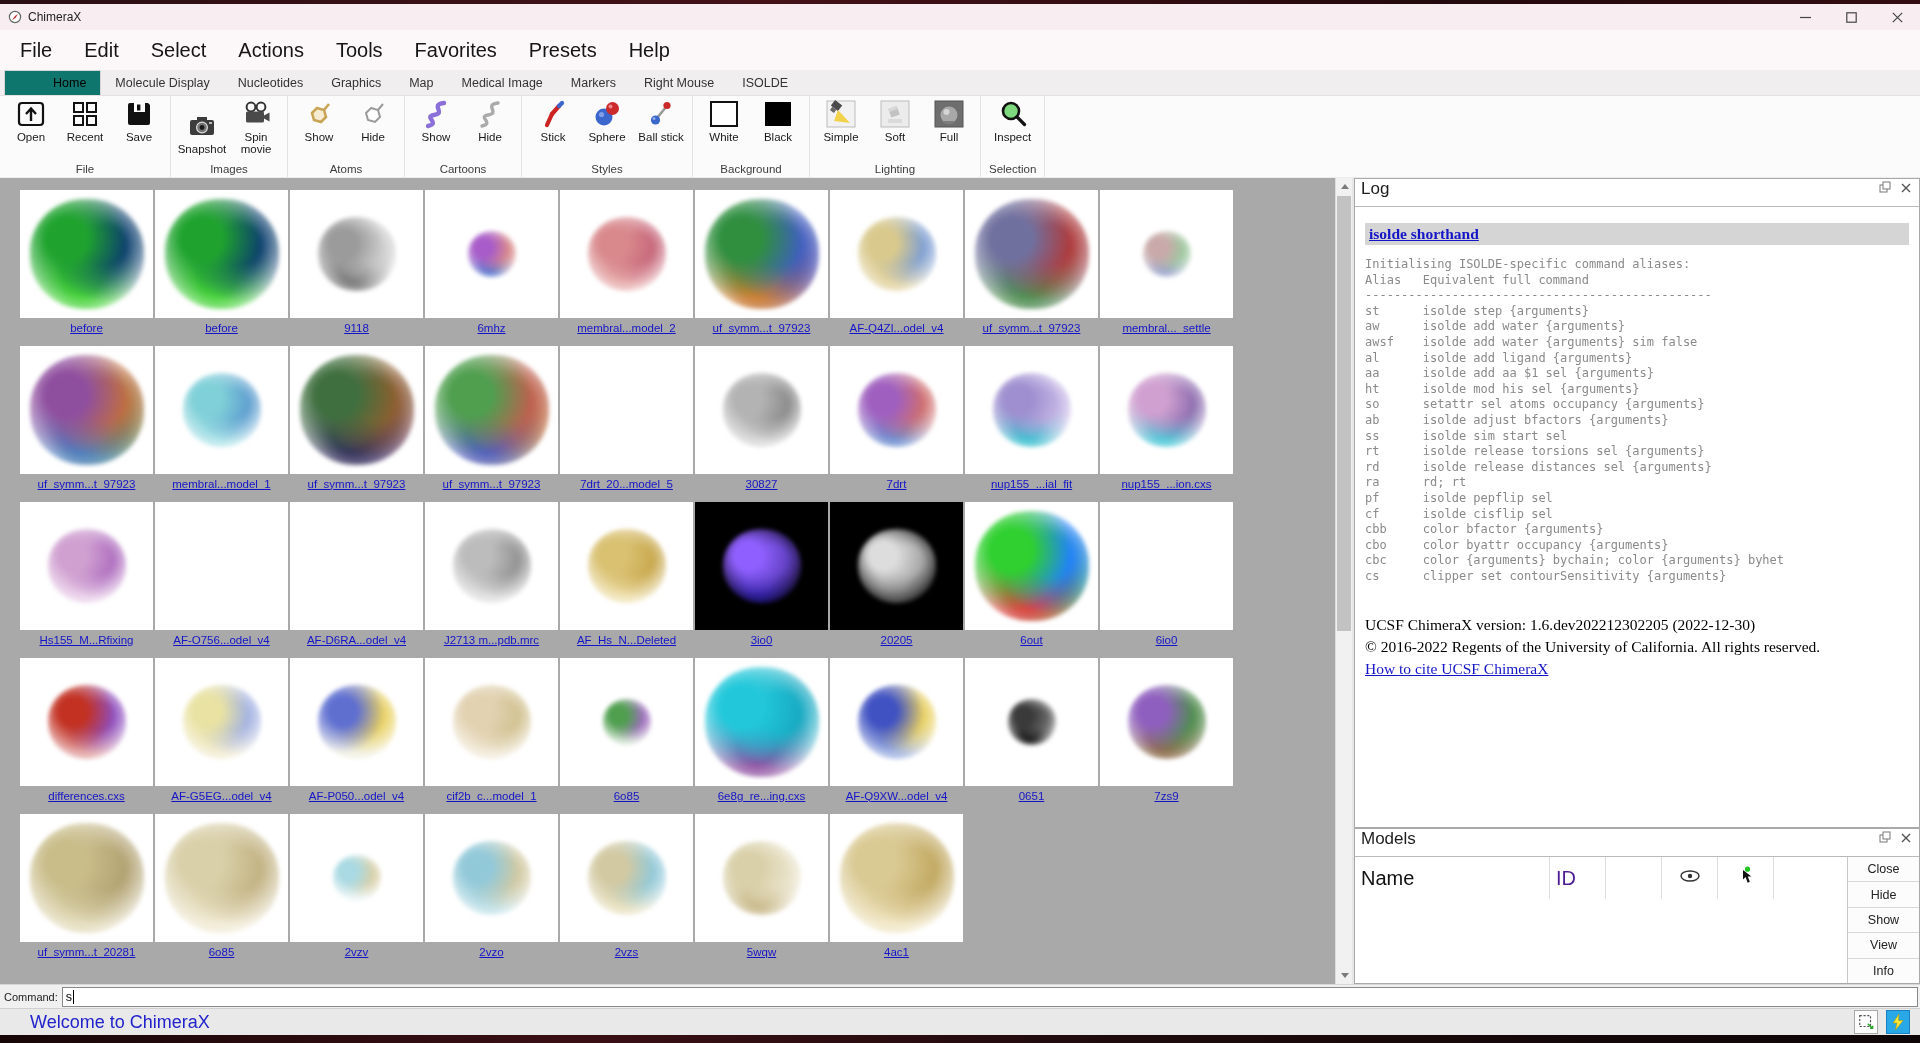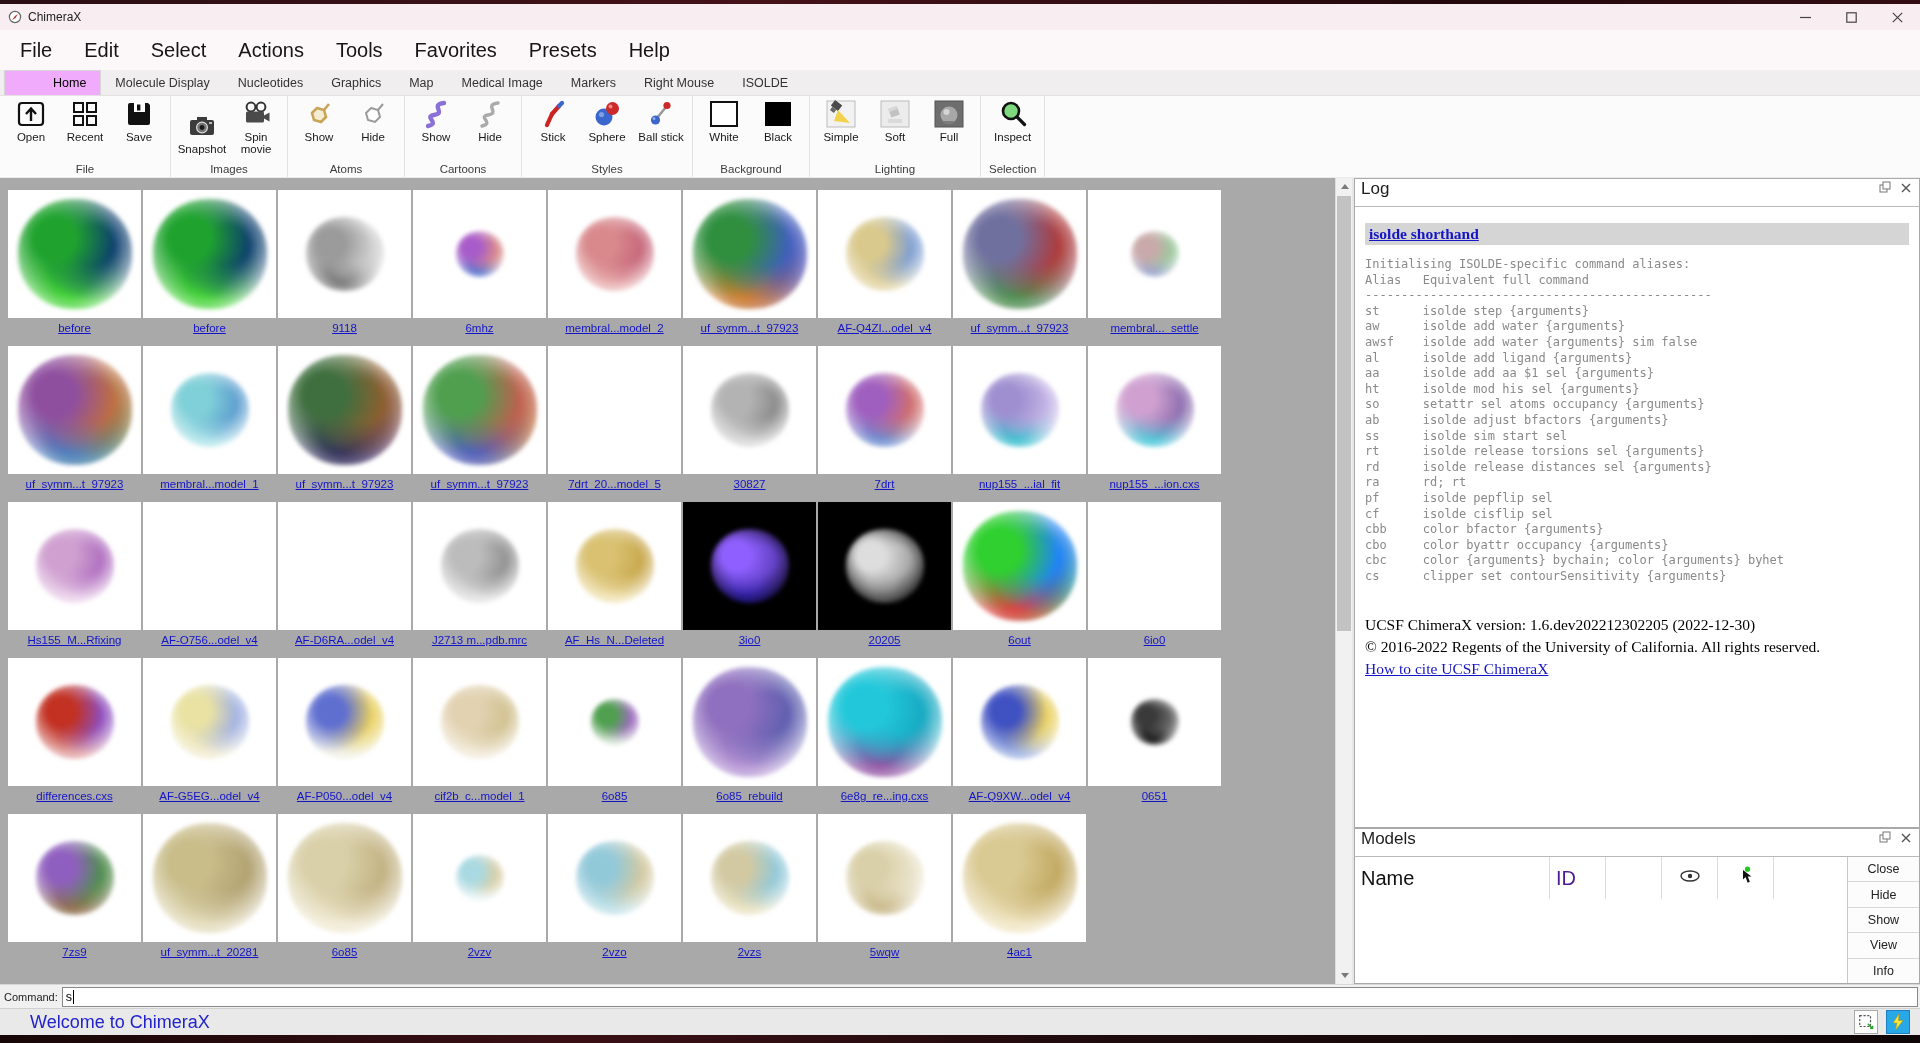--- a/index.html
+++ b/index.html
@@ -17,37 +17,37 @@
   .win-controls { margin-left:auto; display:flex; height:100%; }
   .win-btn { width:46px; height:100%; display:flex; align-items:center; justify-content:center; }
 
   
   .menubar { height:40px; background:#fcf7f8; display:flex; align-items:center; padding-left:4px; flex:0 0 auto; }
   .menu-item { font-size:20px; color:#151515; padding:0 16px; cursor:default; }
 
   
   .tabbar { height:26px; background:#f1eef0; display:flex; align-items:flex-end; padding-left:4px; flex:0 0 auto; border-bottom:1px solid #e4e1e3; }
   .tab { font-size:12.5px; color:#333; padding:5px 14px 5px; cursor:default; }
-  .tab.active { background:#f0abfc; border:1px solid #d8d5d7; border-bottom:none; color:#000;padding-left:48px; }
+  .tab.active { background:#0f766e; border:1px solid #d8d5d7; border-bottom:none; color:#000;padding-left:48px; }
 
   
   .toolbar { height:82px; background:#fbfbfb; display:flex; flex:0 0 auto; border-bottom:1px solid #ececec; }
   .tb-group { display:flex; flex-direction:column; align-items:center; padding:2px 8px 1px; border-right:1px solid #e2e2e2; }
   .tb-buttons { display:flex; gap:8px; align-items:flex-end; }
   .tb-btn { display:flex; flex-direction:column; align-items:center; width:46px; cursor:default; }
   .tb-btn .ticon { width:32px; height:32px; display:flex; align-items:center; justify-content:center; }
   .tb-btn .tlabel { font-size:11.5px; color:#191919; text-align:center; line-height:1.05; margin-top:1px; }
   .tb-group .gname { margin-top:auto; font-size:11.5px; color:#3c3c3c; padding-bottom:1px; }
 
   
   .content { display:flex; flex:1 1 auto; min-height:0; }
 
   
   .main { flex:1 1 auto; position:relative; background:#a9a9a9; overflow:hidden; }
-  .grid { position:absolute; left:8px; top:12px; display:grid; grid-template-columns:repeat(9,133px); column-gap:2px; row-gap:9px; }
+  .grid { position:absolute; left:20px; top:12px; display:grid; grid-template-columns:repeat(9,133px); column-gap:2px; row-gap:9px; }
   .cell { width:133px; }
   .thumb { width:133px; height:128px; background:#fff; position:relative; overflow:hidden; }
   .blob { position:absolute; inset:0; margin:auto; border-radius:48%; filter:blur(2px); }
   .blob.lg { width:114px; height:110px; }
   .blob.md { width:78px; height:74px; }
   .blob.sm { width:48px; height:46px; }
   .tlabel-row { height:19px; display:flex; align-items:center; justify-content:center; }
   .tlabel-row a { font-size:11.5px; color:#1515c8; text-decoration:underline; cursor:pointer; white-space:nowrap; }
 
   
@@ -622,28 +622,20 @@
             <div class="tlabel-row">
               <a>cif2b_c...model_1</a>
             </div>
           </div>
           <div class="cell">
             <div class="thumb" style="background: rgb(255, 255, 255);">
               <div class="blob sm" style="background: radial-gradient(circle at 32% 36%, rgb(79, 159, 79) 0%, rgb(79, 159, 79) 20%, transparent 58%), radial-gradient(circle at 66% 42%, rgb(159, 111, 191) 0%, rgb(159, 111, 191) 20%, transparent 58%), radial-gradient(circle at 46% 70%, rgb(210, 226, 210) 0%, rgb(210, 226, 210) 20%, transparent 58%);"></div>
             </div>
             <div class="tlabel-row">
               <a>6o85</a>
-            </div>
-          </div>
-          <div class="cell">
-            <div class="thumb" style="background: rgb(255, 255, 255);">
-              <div class="blob lg" style="background: radial-gradient(circle at 32% 36%, rgb(143, 111, 191) 0%, rgb(143, 111, 191) 20%, transparent 58%), radial-gradient(circle at 66% 42%, rgb(95, 95, 175) 0%, rgb(95, 95, 175) 20%, transparent 58%), radial-gradient(circle at 46% 70%, rgb(179, 147, 211) 0%, rgb(179, 147, 211) 20%, transparent 58%);"></div>
-            </div>
-            <div class="tlabel-row">
-              <a>6o85_rebuild</a>
             </div>
           </div>
           <div class="cell">
             <div class="thumb" style="background: rgb(255, 255, 255);">
               <div class="blob lg" style="background: radial-gradient(circle at 32% 36%, rgb(34, 200, 218) 0%, rgb(34, 200, 218) 20%, transparent 58%), radial-gradient(circle at 66% 42%, rgb(23, 169, 194) 0%, rgb(23, 169, 194) 20%, transparent 58%), radial-gradient(circle at 46% 70%, rgb(143, 82, 162) 0%, rgb(143, 82, 162) 20%, transparent 58%);"></div>
             </div>
             <div class="tlabel-row">
               <a>6e8g_re...ing.cxs</a>
             </div>
           </div>

